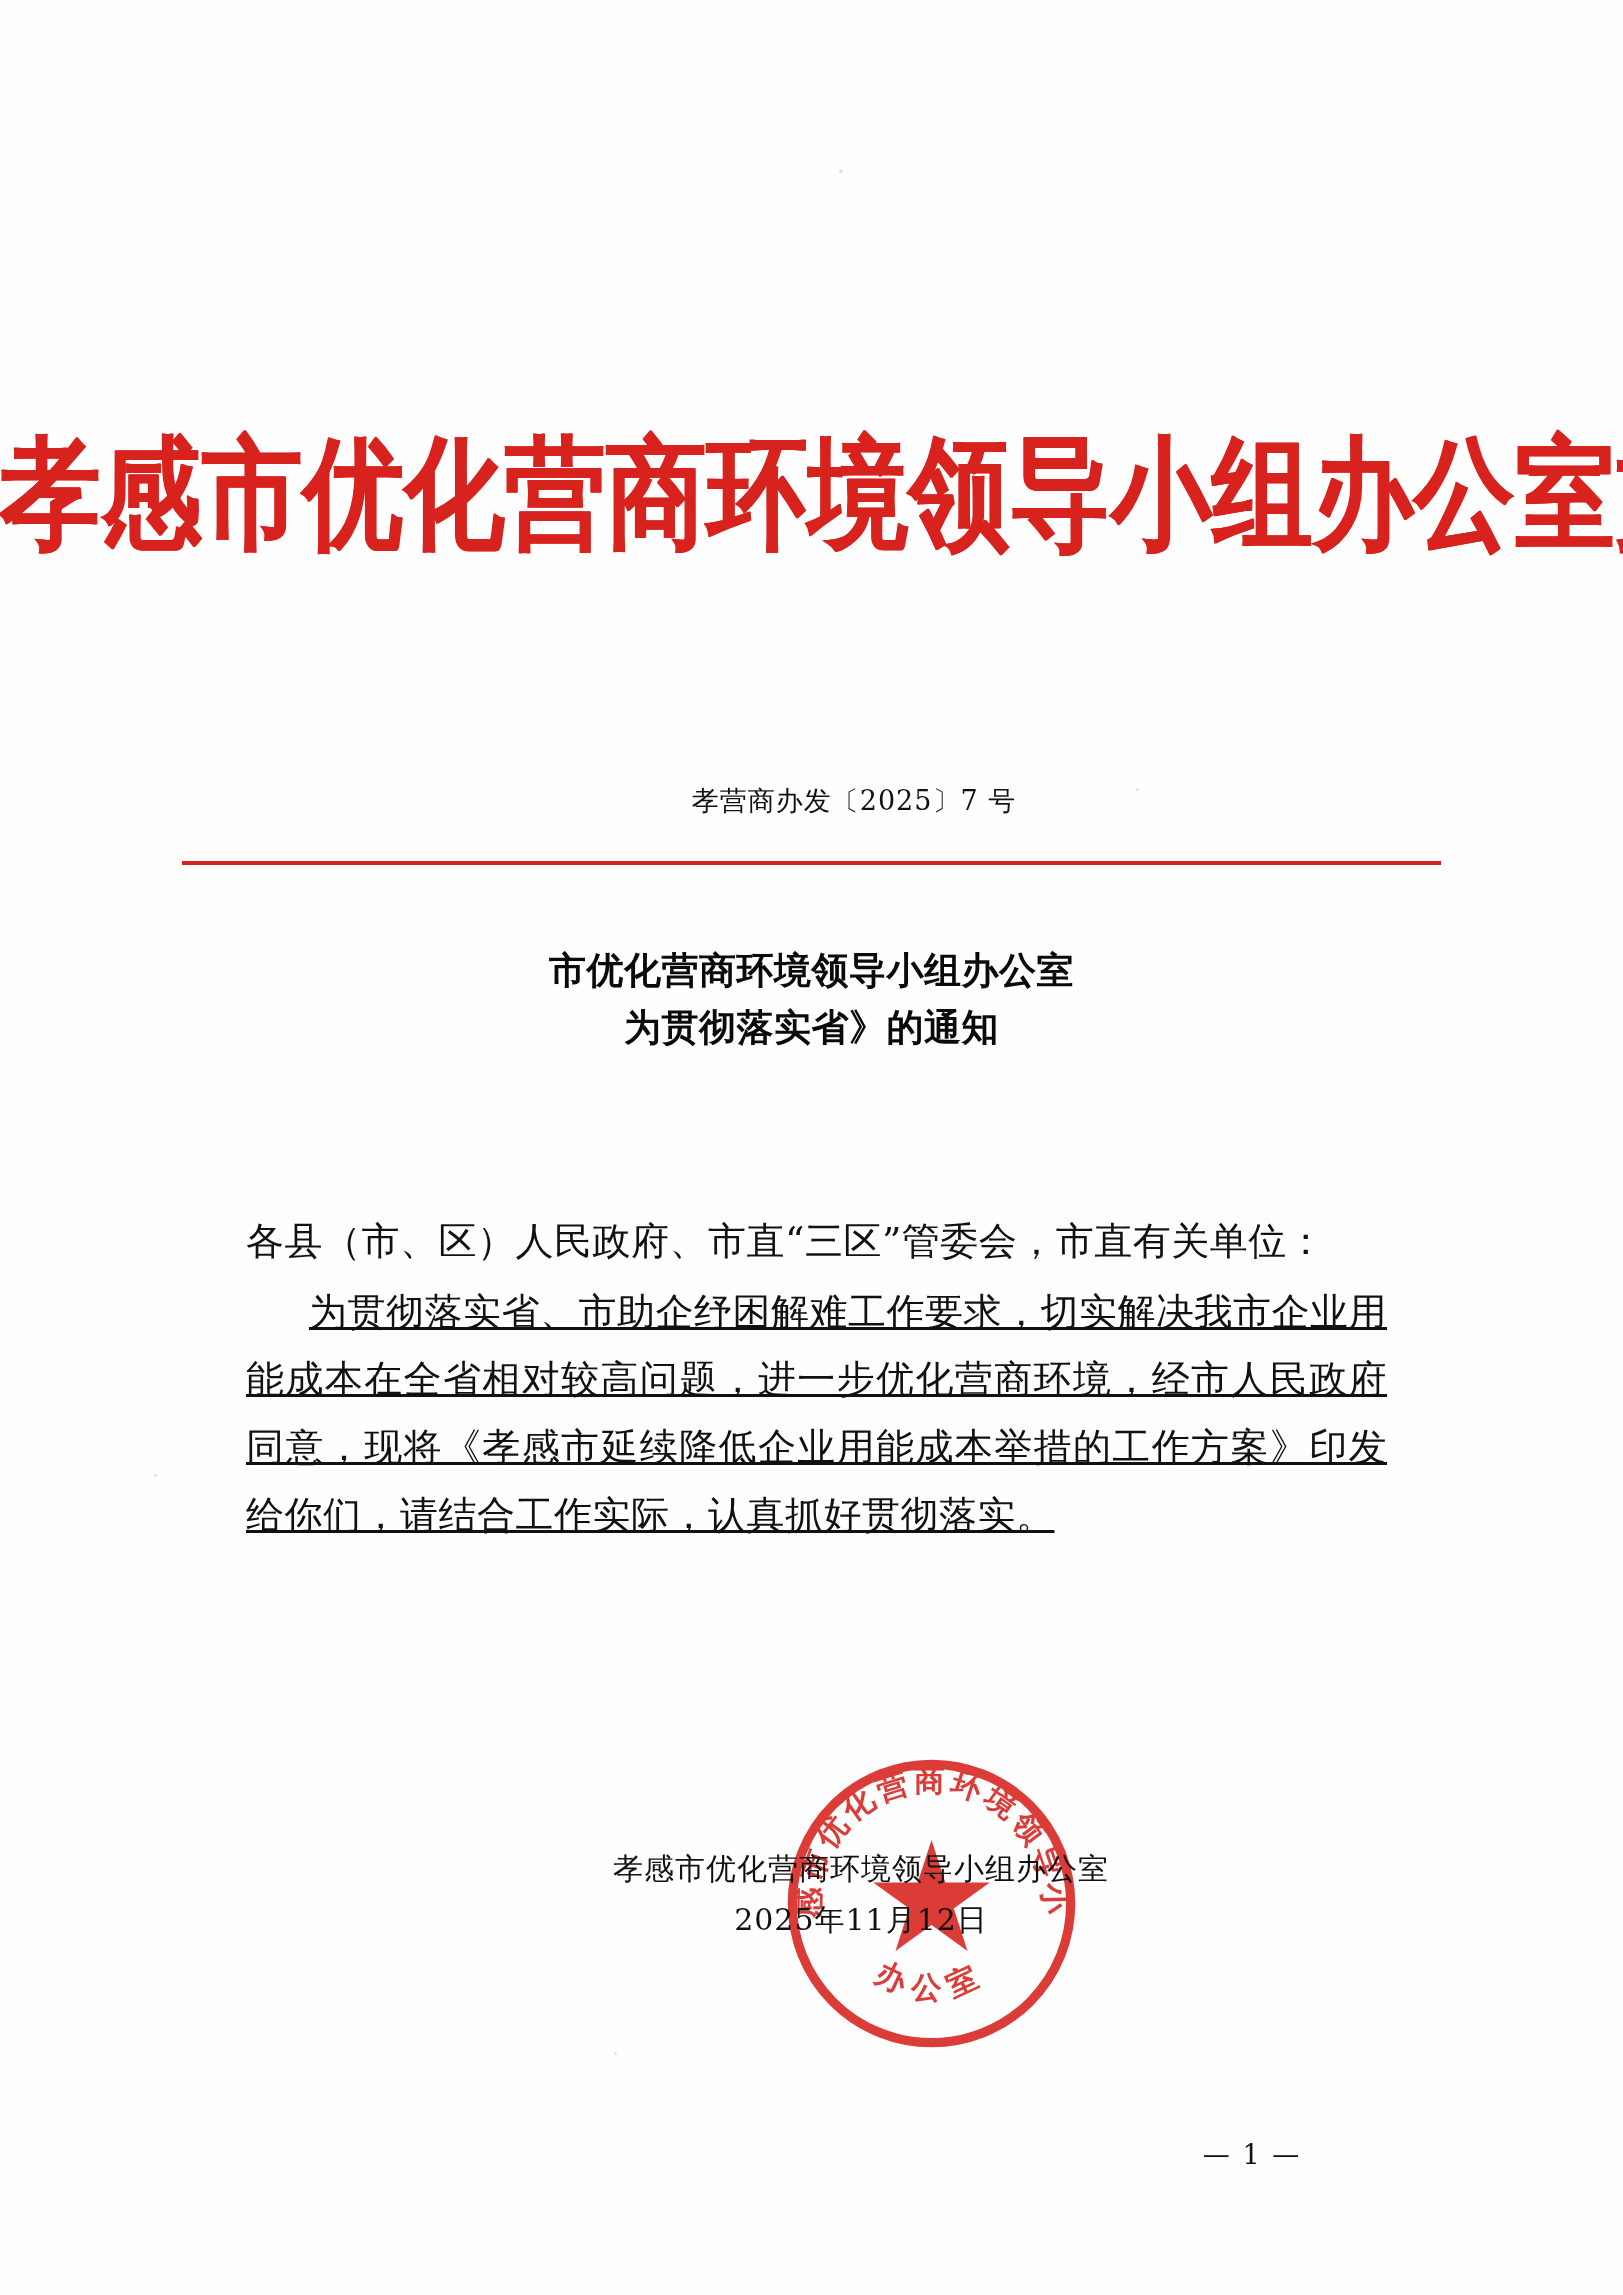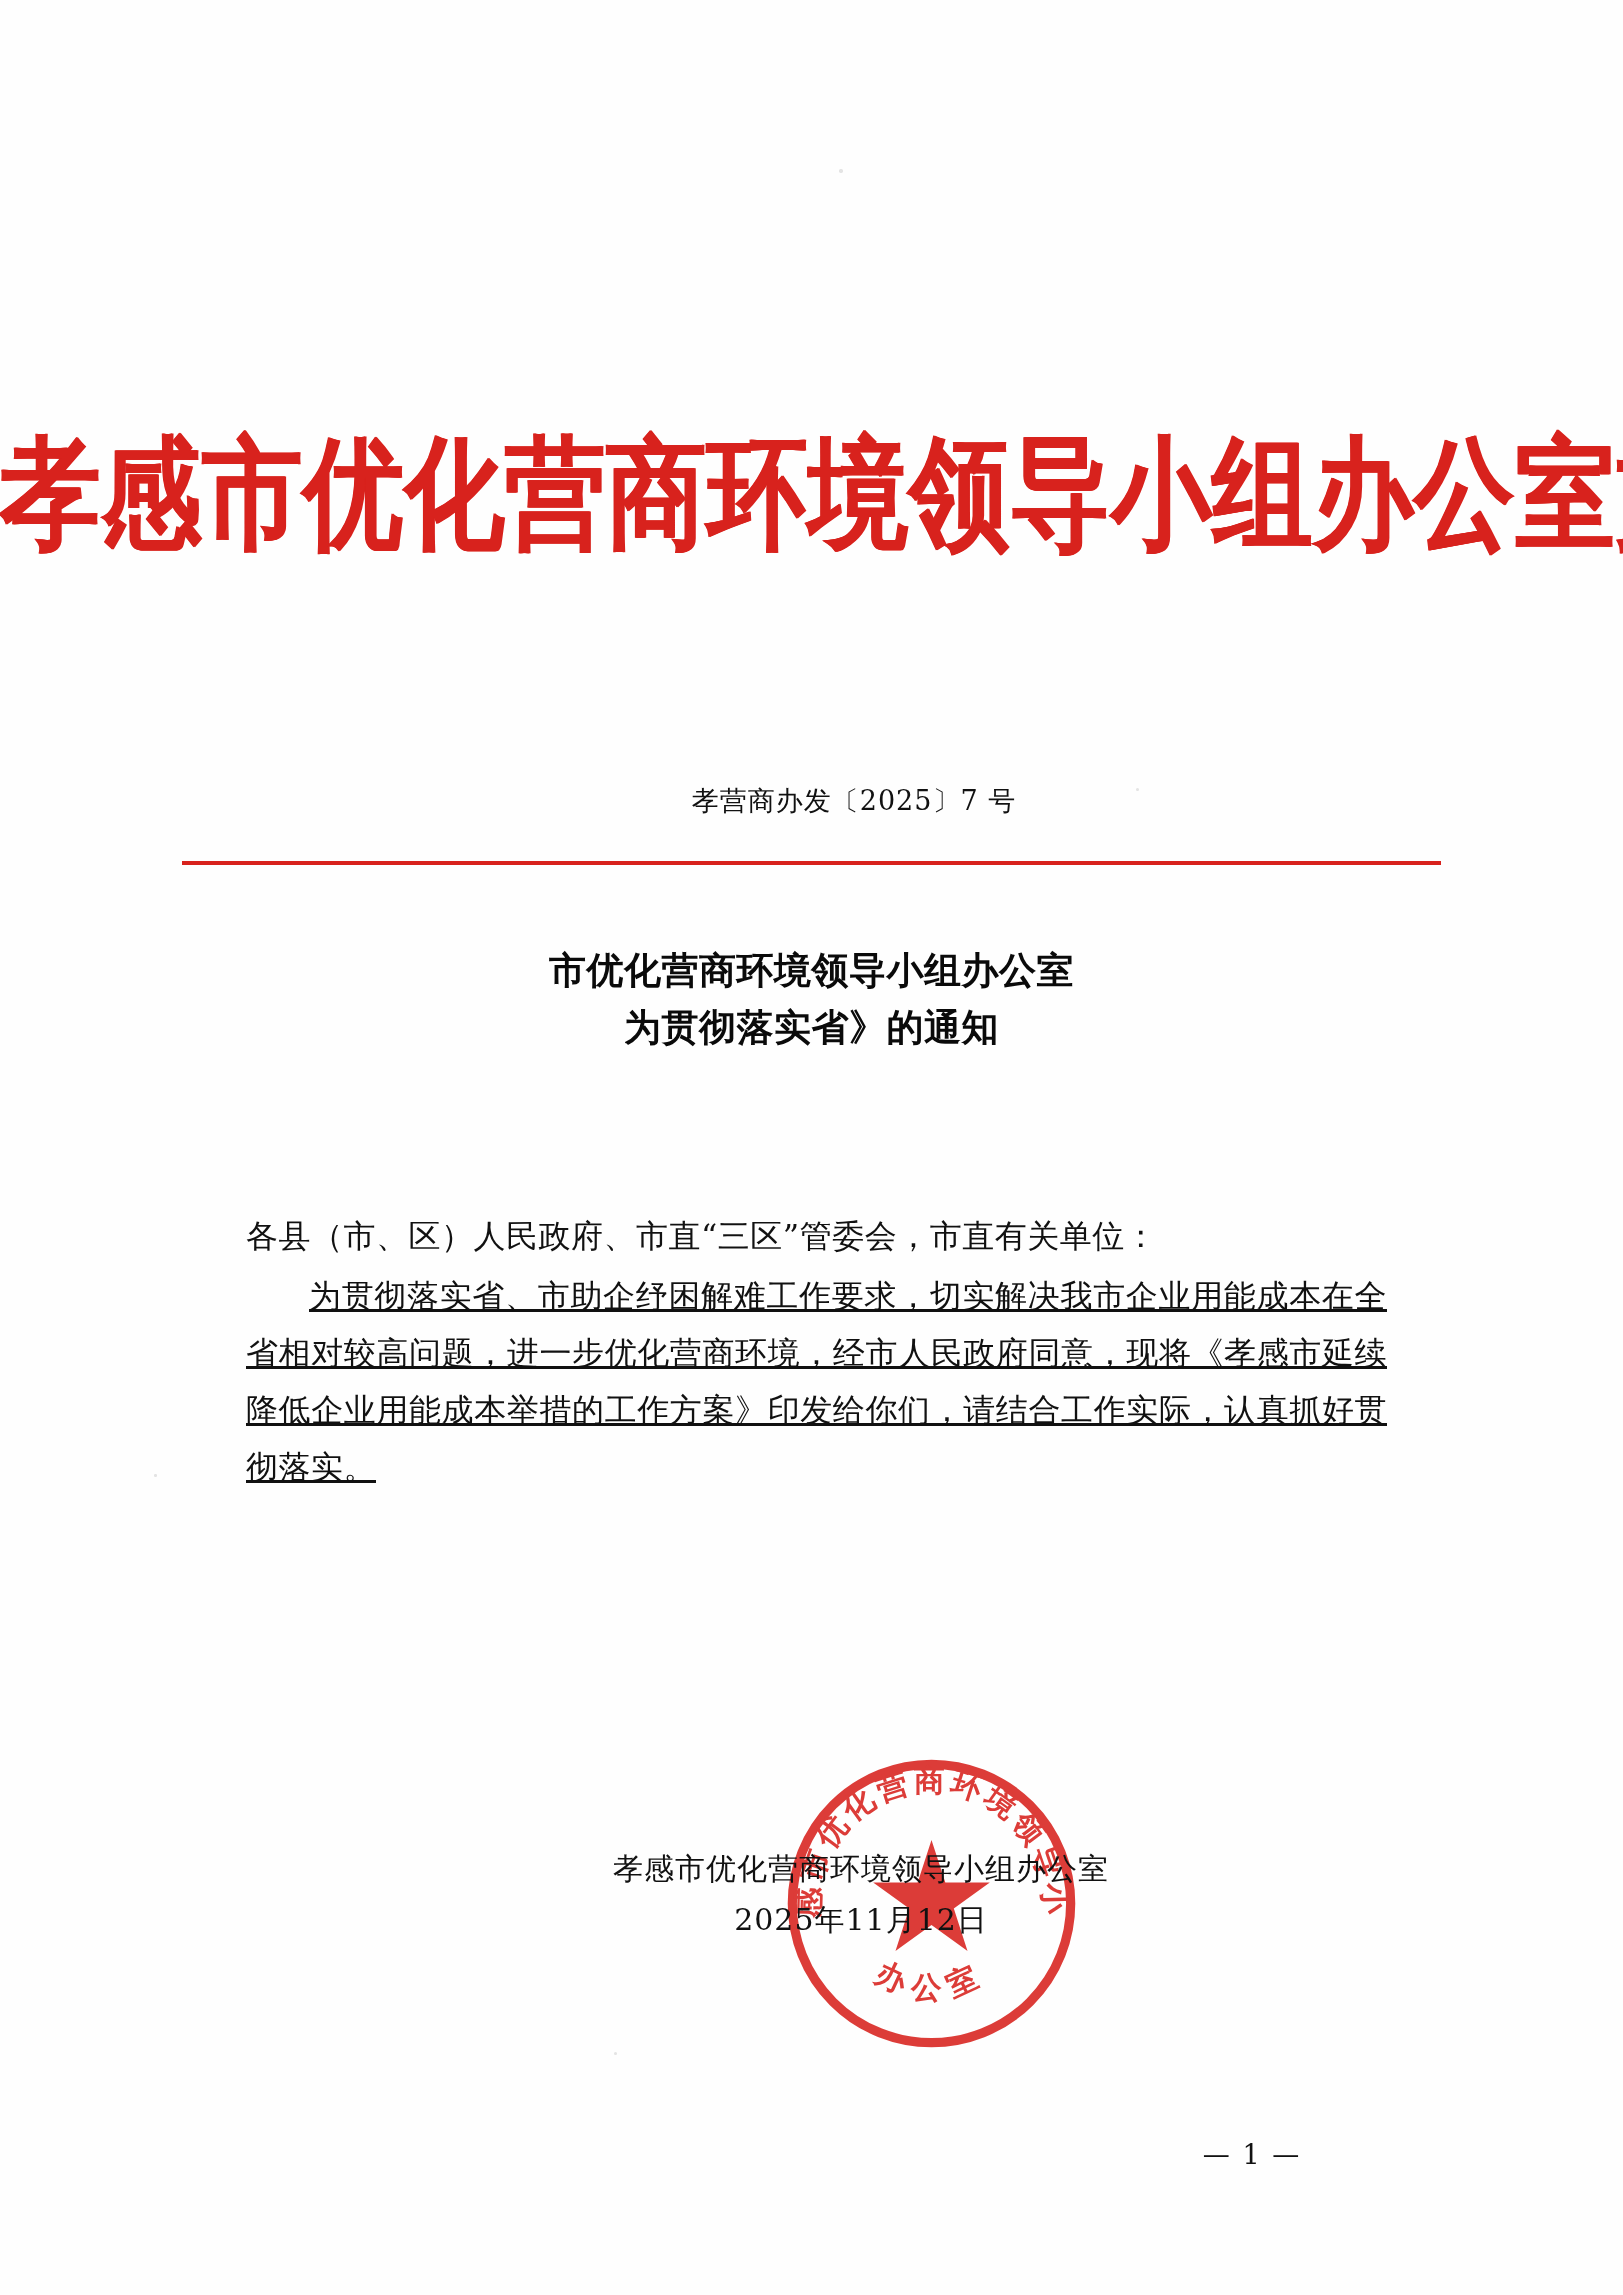--- a/index.html
+++ b/index.html
@@ -77,21 +77,21 @@
   .doc-title .tl {
     display: block;
     white-space: nowrap;
   }
   
   .body-text {
     position: absolute;
     top: 1208px;
     left: 246px;
     width: 1141px;
-    font-size: 32px;
+    font-size: 38px;
     line-height: 1.78;
     color: #111;
     letter-spacing: 0.5px;
     text-align: justify;
     text-justify: inter-ideograph;
   }
   .body-text p {
     margin: 0 0 3.1px 0;
   }
   .body-text p.indent {

